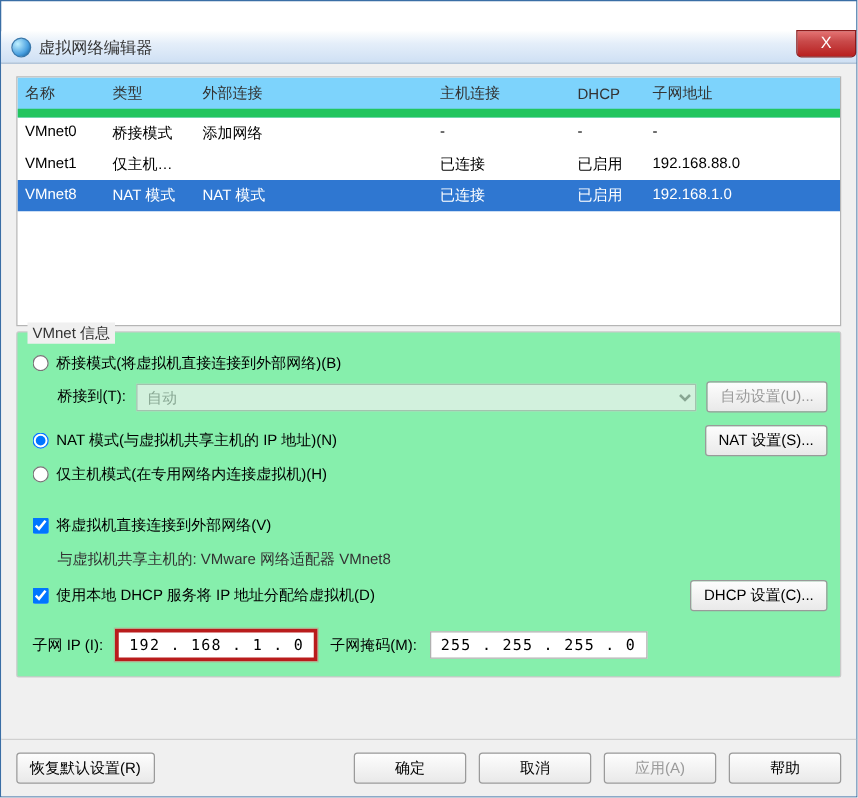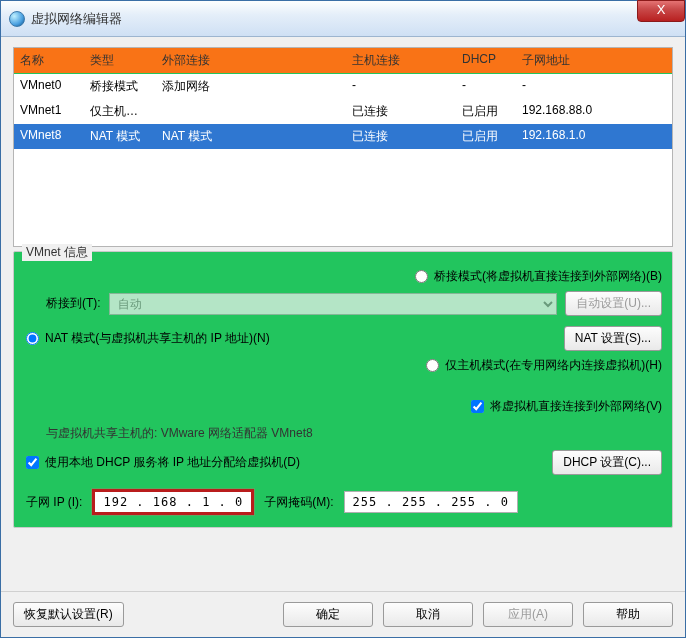--- a/index.html
+++ b/index.html
@@ -1,42 +1,42 @@
 <!DOCTYPE html>
 <html><head>
 <meta charset="utf-8">
 <style>
 * { box-sizing: border-box; margin: 0; padding: 0; font-family: "Microsoft YaHei", "SimSun", Tahoma, sans-serif; font-size: 12px; }
 body { background: #d6d6d6; width: 686px; height: 638px; overflow: hidden; }
 .win { width: 686px; height: 638px; background: #fff; border: 1px solid #3a6ea5; display: flex; flex-direction: column; }
-.titlebar { height: 36px; background: linear-gradient(#fdfefe,#e4eef9 40%,#cfe0f4); display: flex; align-items: center; padding: 0 4px 0 8px; border-bottom: 1px solid #9db5cf; position: relative; }
+.titlebar { height: 26px; background: linear-gradient(#fdfefe,#e4eef9 40%,#cfe0f4); display: flex; align-items: center; padding: 0 4px 0 8px; border-bottom: 1px solid #9db5cf; position: relative; margin-top: 24px; }
 .titlebar .icon { width: 16px; height: 16px; margin-right: 6px; border-radius: 50%; background: radial-gradient(circle at 30% 30%,#bff0ff,#4aa0e0 60%,#0a4e87); border: 1px solid #3a78aa; }
 .titlebar .title { color: #333; font-size: 13px; }
 .close-btn { position: absolute; right: 0; top: -1px; width: 48px; height: 22px; background: linear-gradient(#e57373,#c94a4a 40%,#b82020); border: 1px solid #8b1a1a; border-bottom-left-radius: 4px; border-bottom-right-radius: 4px; color: #fff; text-align: center; line-height: 18px; font-size: 13px; cursor: pointer; }
 .content { flex: 1; padding: 10px 12px 10px 12px; display: flex; flex-direction: column; background: #f0f0f0; }
 .table-box { border: 1px solid #b5b5b5; background: #fff; height: 200px; overflow: hidden; display: flex; flex-direction: column; }
 .thead, .trow { display: flex; }
-.thead { border-bottom: 1px solid #22c55e; background: #f97316; }
+.thead { border-bottom: 7px solid #22c55e; background: #7dd3fc; align-items: center; }
 .th, .td { padding: 4px 6px; white-space: nowrap; overflow: hidden; }
 .th { color: #333; }
 .c-name { width: 70px; }
 .c-type { width: 72px; }
 .c-ext  { width: 190px; }
 .c-host { width: 110px; }
 .c-dhcp { width: 60px; }
 .c-sub  { flex: 1; }
 .tbody { flex: 1; }
 .trow { border-bottom: 0; }
 .trow.selected { background: #2f77d1; color: #fff; }
 .btn-row { margin: 8px 0 4px 0; display: flex; justify-content: flex-end; gap: 10px; }
 button.win-btn { background: linear-gradient(#fdfdfd,#e9e9e9); border: 1px solid #9a9a9a; border-radius: 3px; padding: 3px 10px; min-width: 90px; cursor: pointer; }
 button.win-btn:disabled { color: #9a9a9a; cursor: default; }
-.group { border: 1px solid #c9c9c9; border-radius: 2px; padding: 10px 10px 12px 10px; margin-top: 4px; background: #22c55e; position: relative; }
+.group { border: 1px solid #c9c9c9; border-radius: 2px; padding: 10px 10px 12px 10px; margin-top: 4px; background: #86efac; position: relative; }
 .group-title { position: absolute; top: -8px; left: 8px; background: #f0f0f0; padding: 0 4px; color: #333; }
-.radio-line, .check-line { display: flex; align-items: center; margin: 6px 0; gap: 6px; justify-content: flex-end; }
+.radio-line, .check-line { display: flex; align-items: center; margin: 6px 0; gap: 6px; }
 .radio-line input, .check-line input { margin-left: 2px; }
 .bridge-line { display: flex; align-items: center; gap: 8px; margin: 6px 0 10px 22px; }
 select { border: 1px solid #b0b0b0; background: #fff; padding: 2px 4px; }
 select:disabled { background: #f3f3f3; color: #888; }
 .sub-label { margin-left: 22px; color: #333; margin-top: 4px; display: inline-block; }
 .nat-row, .dhcp-row { display: flex; align-items: center; }
 .right-btn { margin-left: auto; }
 .ip-row { display: flex; align-items: center; gap: 10px; margin: 14px 0 0 2px; }
 .ip-box { border: 1px solid #b0b0b0; background: #fff; padding: 3px 8px; min-width: 130px; text-align: center; letter-spacing: 1px; font-family: "SimSun", monospace; }
 .ip-box.highlight { border: 3px solid #b91c1c; box-shadow: 0 0 0 1px rgba(212,106,106,.3); }

